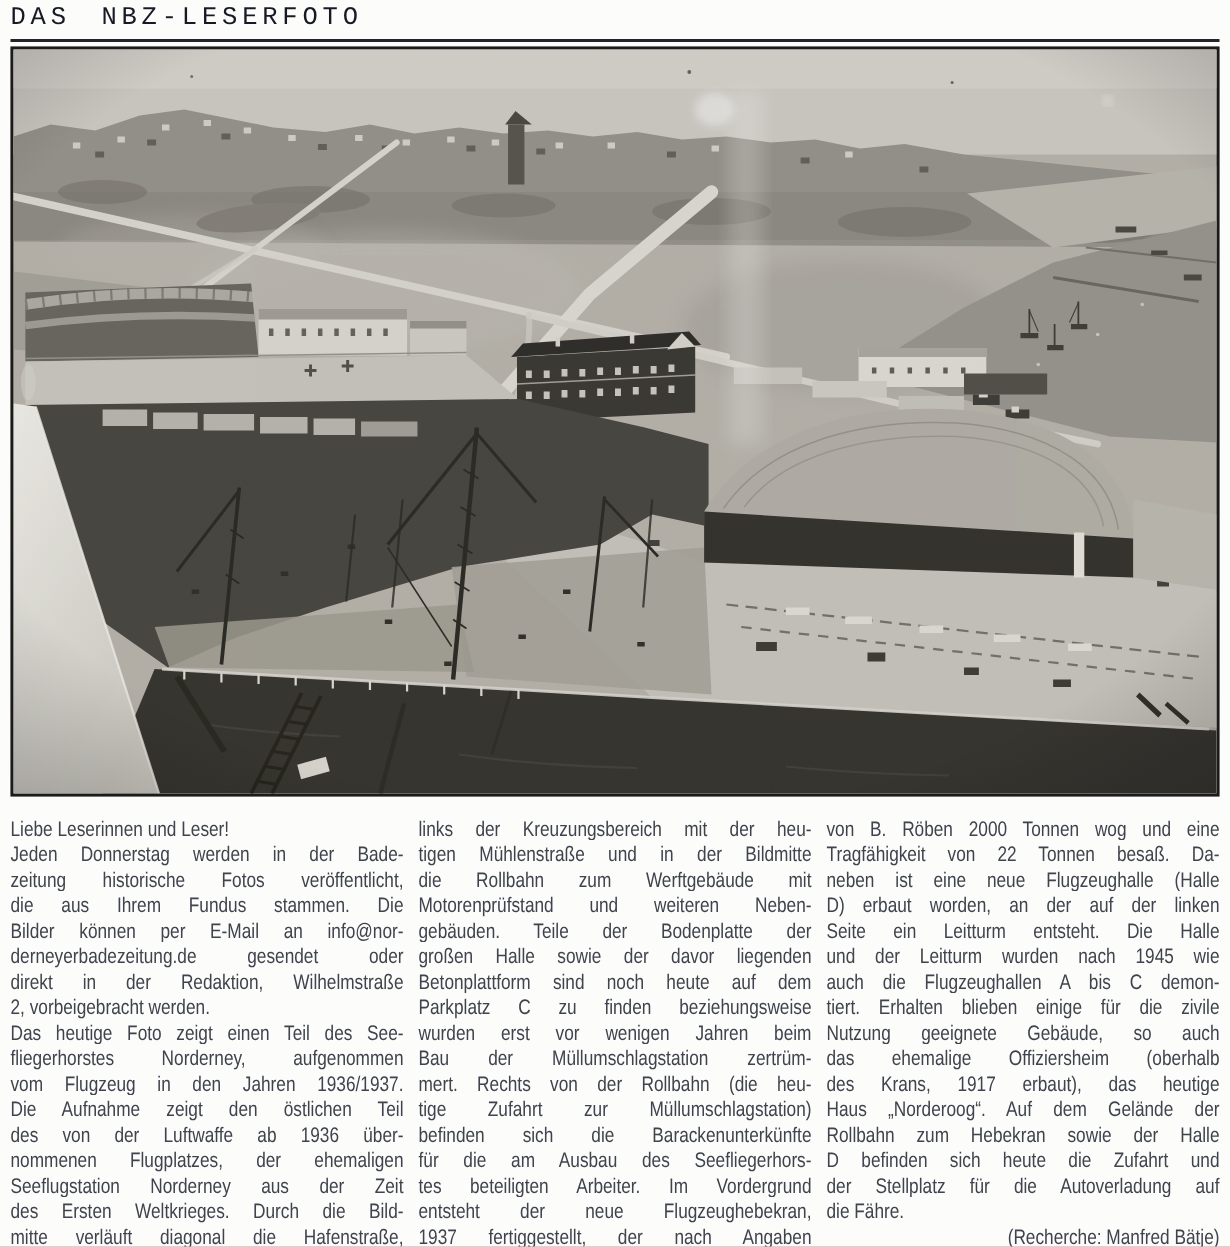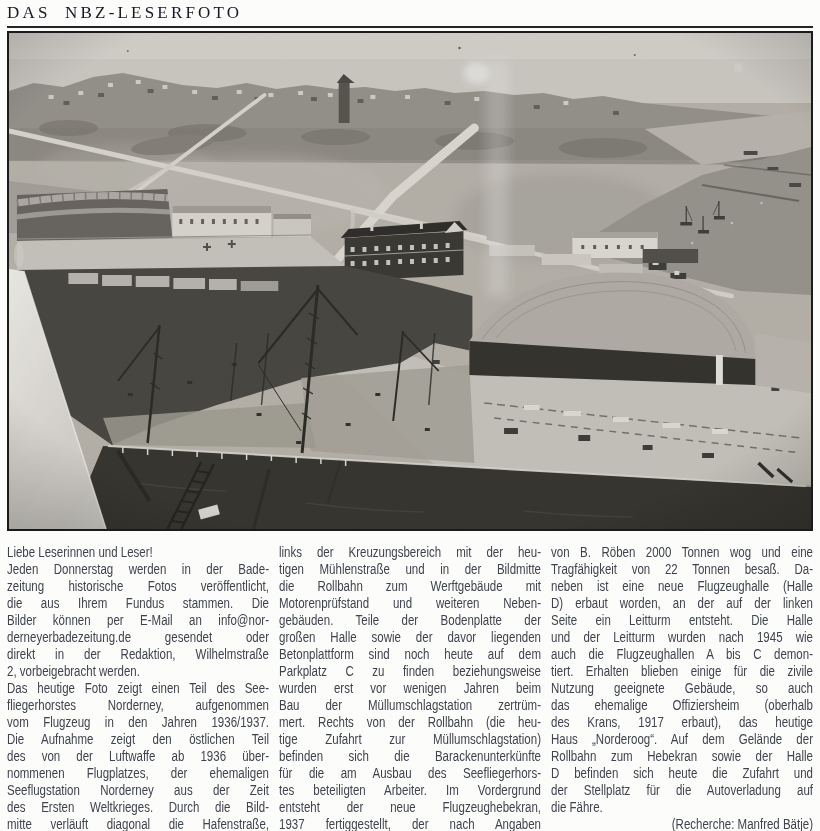--- a/index.html
+++ b/index.html
@@ -9,21 +9,21 @@
     font-family:"Liberation Sans",sans-serif;
     position:relative;
   }
   .masthead{
     margin:4px 7px 0 7px;
     border-bottom:2px solid #23232a;
     padding-bottom:3px;
   }
   .masthead h1{
     margin:0;
-    font-family:Liberation Serif, serif;
+    font-family:Liberation Mono, monospace;
     font-size:17px;font-weight:500;
     letter-spacing:3.2px;word-spacing:7px;
     color:#171a24;line-height:1.1;
   }
   .photo-frame{
     margin:3px 7px 0 7px;
     height:500px;
     border:2px solid #1b1b1b;
     box-sizing:border-box;
     background:#b2aea6;

